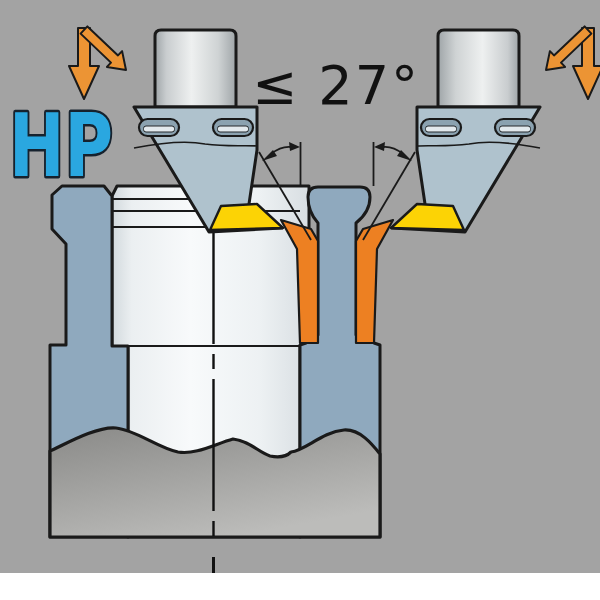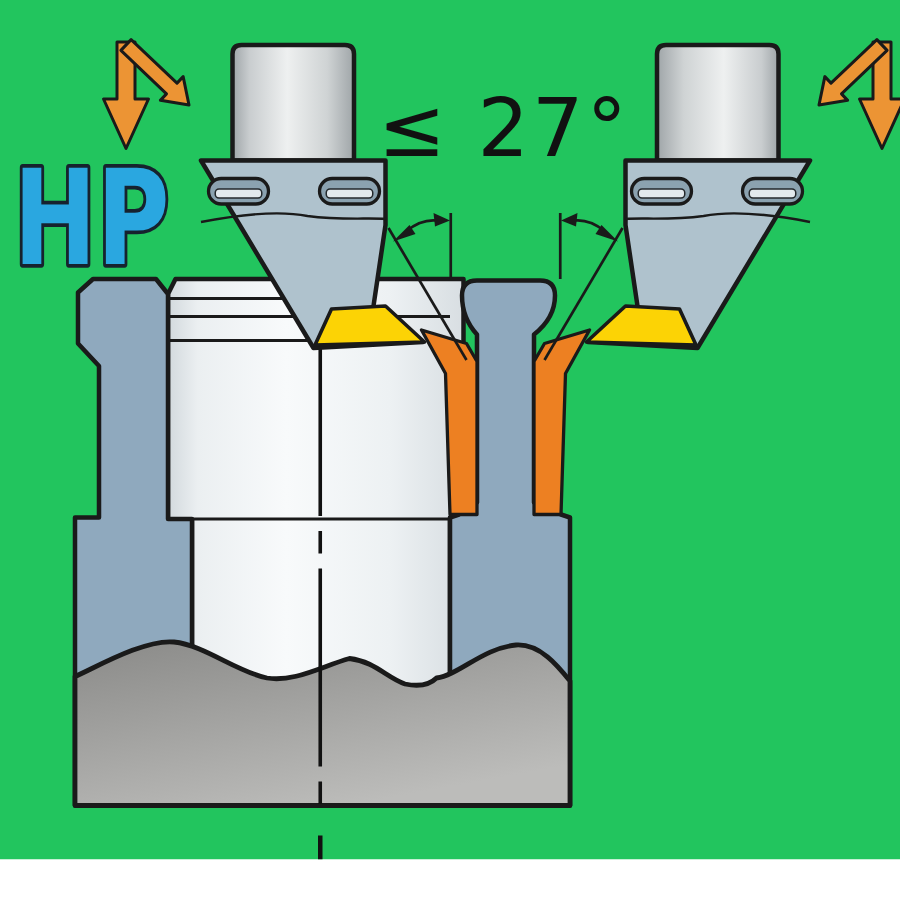--- a/index.html
+++ b/index.html
@@ -1,16 +1,16 @@
 <!DOCTYPE html>
 <html><head>
 <meta charset="utf-8">
 <style>
   html,body{margin:0;padding:0;background:#ffffff;}
-  .stage{width:600px;height:573px;position:relative;overflow:hidden;background:#22c55e;}
+  .stage{width:600px;height:573px;position:relative;overflow:hidden;background:#a3a3a3;}
   svg{display:block;}
   text{font-family:"DejaVu Sans","Liberation Sans",sans-serif;}
   .outl{stroke:#1a1a1a;stroke-linejoin:round;}
 </style>
 </head>
 <body>
 
 <div class="stage">
 <svg width="600" height="600" viewBox="0 0 600 600">
   <defs>

